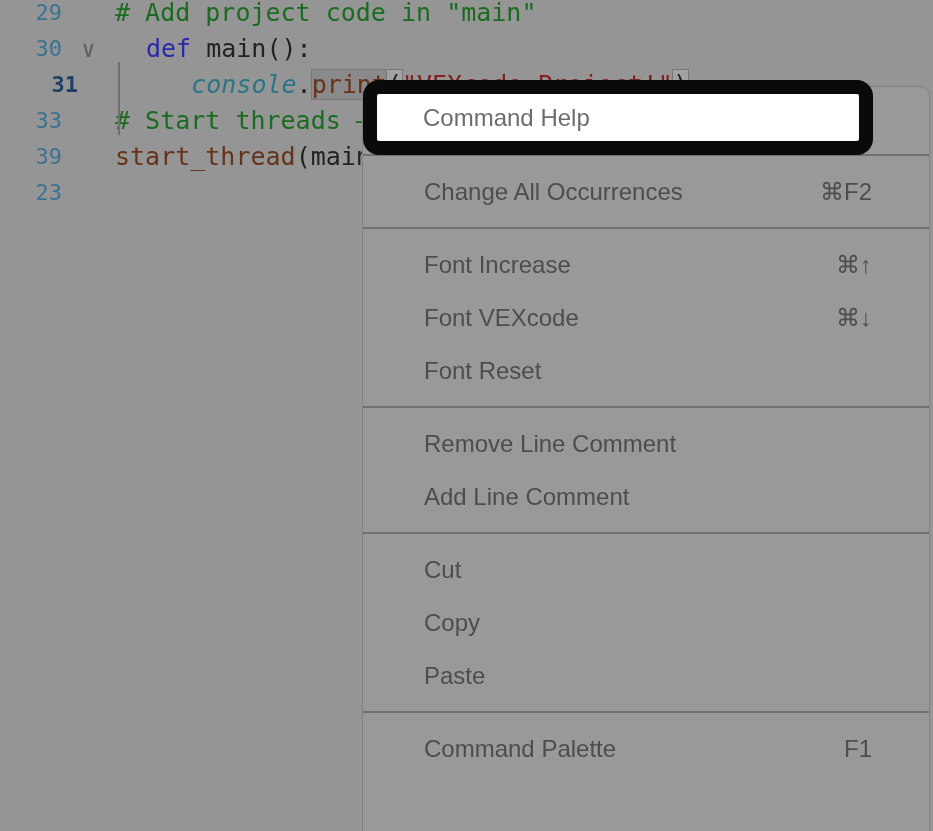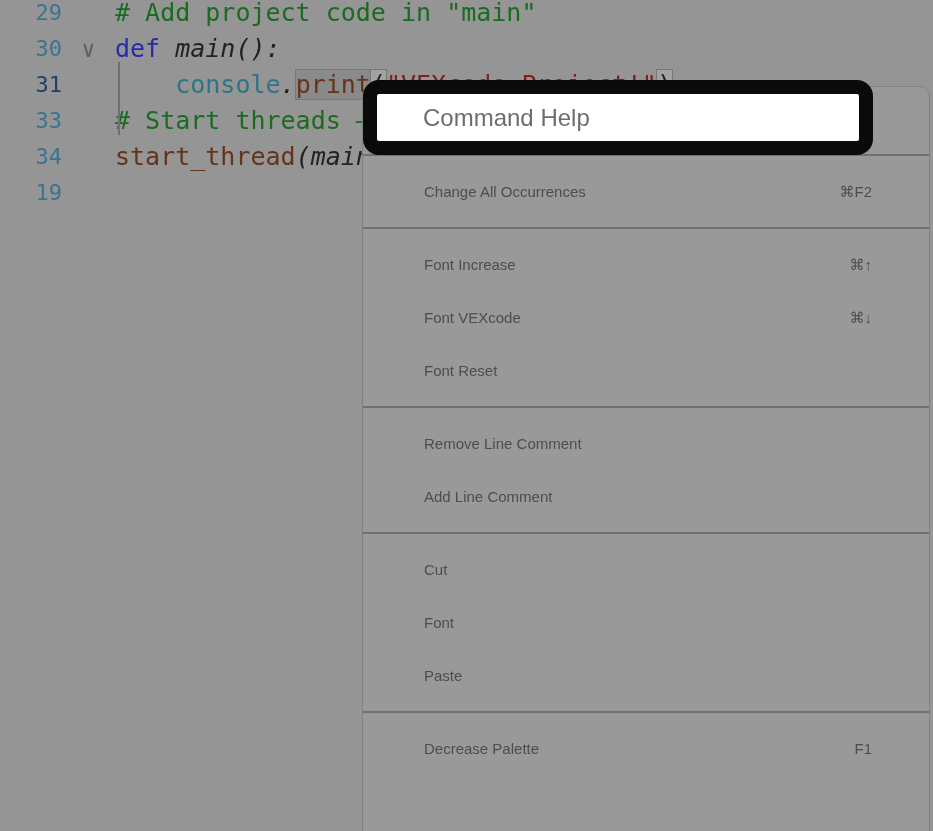--- a/index.html
+++ b/index.html
@@ -6,43 +6,43 @@
   body{
     position:relative;width:933px;height:831px;overflow:hidden;
     background:var(--pageBg,#959595);
     font-family:"Liberation Sans",sans-serif;
   }
   
   .editor{position:absolute;left:0;top:-5px;}
   .line{display:flex;height:36px;line-height:36px;
         font-family:"DejaVu Sans Mono",monospace;font-size:25px;}
   .num{width:62px;text-align:right;color:var(--lineNum,#3a7390);font-size:22px;}
-  .num.active{color:var(--activeLineNum,#1e3f66);font-weight:normal;}
+  .num.active{color:var(--activeLineNum,#1e3f66);font-weight:bold;margin-left:16px;}
   .fold{width:53px;text-align:center;color:var(--chevron,#606060);font-size:23px;}
   .code{white-space:pre;}
   .tk-comment{color:var(--comment,#1a6b20);}
-  .tk-kw{color:var(--keyword,#2a2aaa);}
-  .tk-plain{color:var(--plain,#222222);font-style:italic;}
-  .tk-type{color:var(--typeColor,#2e7488);}
+  .tk-kw{color:var(--keyword,#2a2aaa);margin-left:31px;}
+  .tk-plain{color:var(--plain,#222222);}
+  .tk-type{color:var(--typeColor,#2e7488);font-style:italic;}
   .tk-func{color:var(--func,#64331a);}
   .tk-str{color:var(--str,#822020);}
   .tk-bracket{color:var(--plain,#222222);
       background:var(--bracketBg,#a2a2a2);
       box-shadow:0 0 0 1px var(--bracketBorder,#777777);}
   .word-hl{background:var(--wordHl,#8a8a8a);
       box-shadow:0 0 0 1px var(--bracketBorder,#7e7e7e);}
   .indent-guide{position:absolute;left:118px;top:67px;width:2px;height:73px;
       background:var(--indentGuide,#6f6f6f);}
   
   .menu{position:absolute;left:362px;top:86px;width:568px;height:900px;
       box-sizing:border-box;background:var(--menuBg,#999999);
       border:1px solid var(--menuBorder,#828282);
       border-radius:10px 10px 0 0;padding-top:5px;}
   .mi{height:53px;display:flex;align-items:center;justify-content:space-between;
-      padding:0 57px 0 61px;font-size:15px;color:var(--menuText,#4d4d4d);}
+      padding:0 57px 0 61px;font-size:24px;color:var(--menuText,#4d4d4d);}
   .mi .shortcut{color:var(--menuText,#4d4d4d);}
   .divider{height:2px;background:var(--divider,#717171);margin:9px 0;}
   
   .hl-box{position:absolute;left:363px;top:80px;width:510px;height:75px;
       box-sizing:border-box;background:var(--hlBg,#ffffff);
       border:14px solid var(--hlBorder,#0a0a0a);border-radius:16px;
       display:flex;align-items:center;padding-left:46px;
       font-size:24px;color:var(--hlText,#6d6d6d);}
 </style>
 </head>
@@ -64,26 +64,26 @@
         <span class="num active">31</span>
         <span class="fold"></span>
         <span class="code"><span class="tk-plain">    </span><span class="tk-type">console</span><span class="tk-plain">.</span><span class="tk-func word-hl">print</span><span class="tk-bracket">(</span><span class="tk-str">"VEXcode Project!"</span><span class="tk-bracket">)</span></span>
       </div>
       <div class="line">
         <span class="num">33</span>
         <span class="fold"></span>
         <span class="code"><span class="tk-comment"># Start threads —</span></span>
       </div>
       <div class="line">
-        <span class="num">34</span>
+        <span class="num">39</span>
         <span class="fold"></span>
         <span class="code"><span class="tk-func">start_thread</span><span class="tk-plain">(main)</span></span>
       </div>
       <div class="line">
-        <span class="num">19</span>
+        <span class="num">23</span>
         <span class="fold"></span>
         <span class="code"></span>
       </div>
     </div>
   <div class="indent-guide"></div>
 </div>
 
 <div class="menu" id="menu">
     <div class="mi">
       <span>Command Help</span>
@@ -110,27 +110,27 @@
       <span>Remove Line Comment</span>
     </div>
     <div class="mi">
       <span>Add Line Comment</span>
     </div>
     <div class="divider"></div>
     <div class="mi">
       <span>Cut</span>
     </div>
     <div class="mi">
-      <span>Font</span>
+      <span>Copy</span>
     </div>
     <div class="mi">
       <span>Paste</span>
     </div>
     <div class="divider"></div>
     <div class="mi">
-      <span>Decrease Palette</span>
+      <span>Command Palette</span>
       <span class="shortcut">F1</span>
     </div>
   </div>
 
 <div class="hl-box">
   <span>Command Help</span>
 </div>
 
 </body></html>

